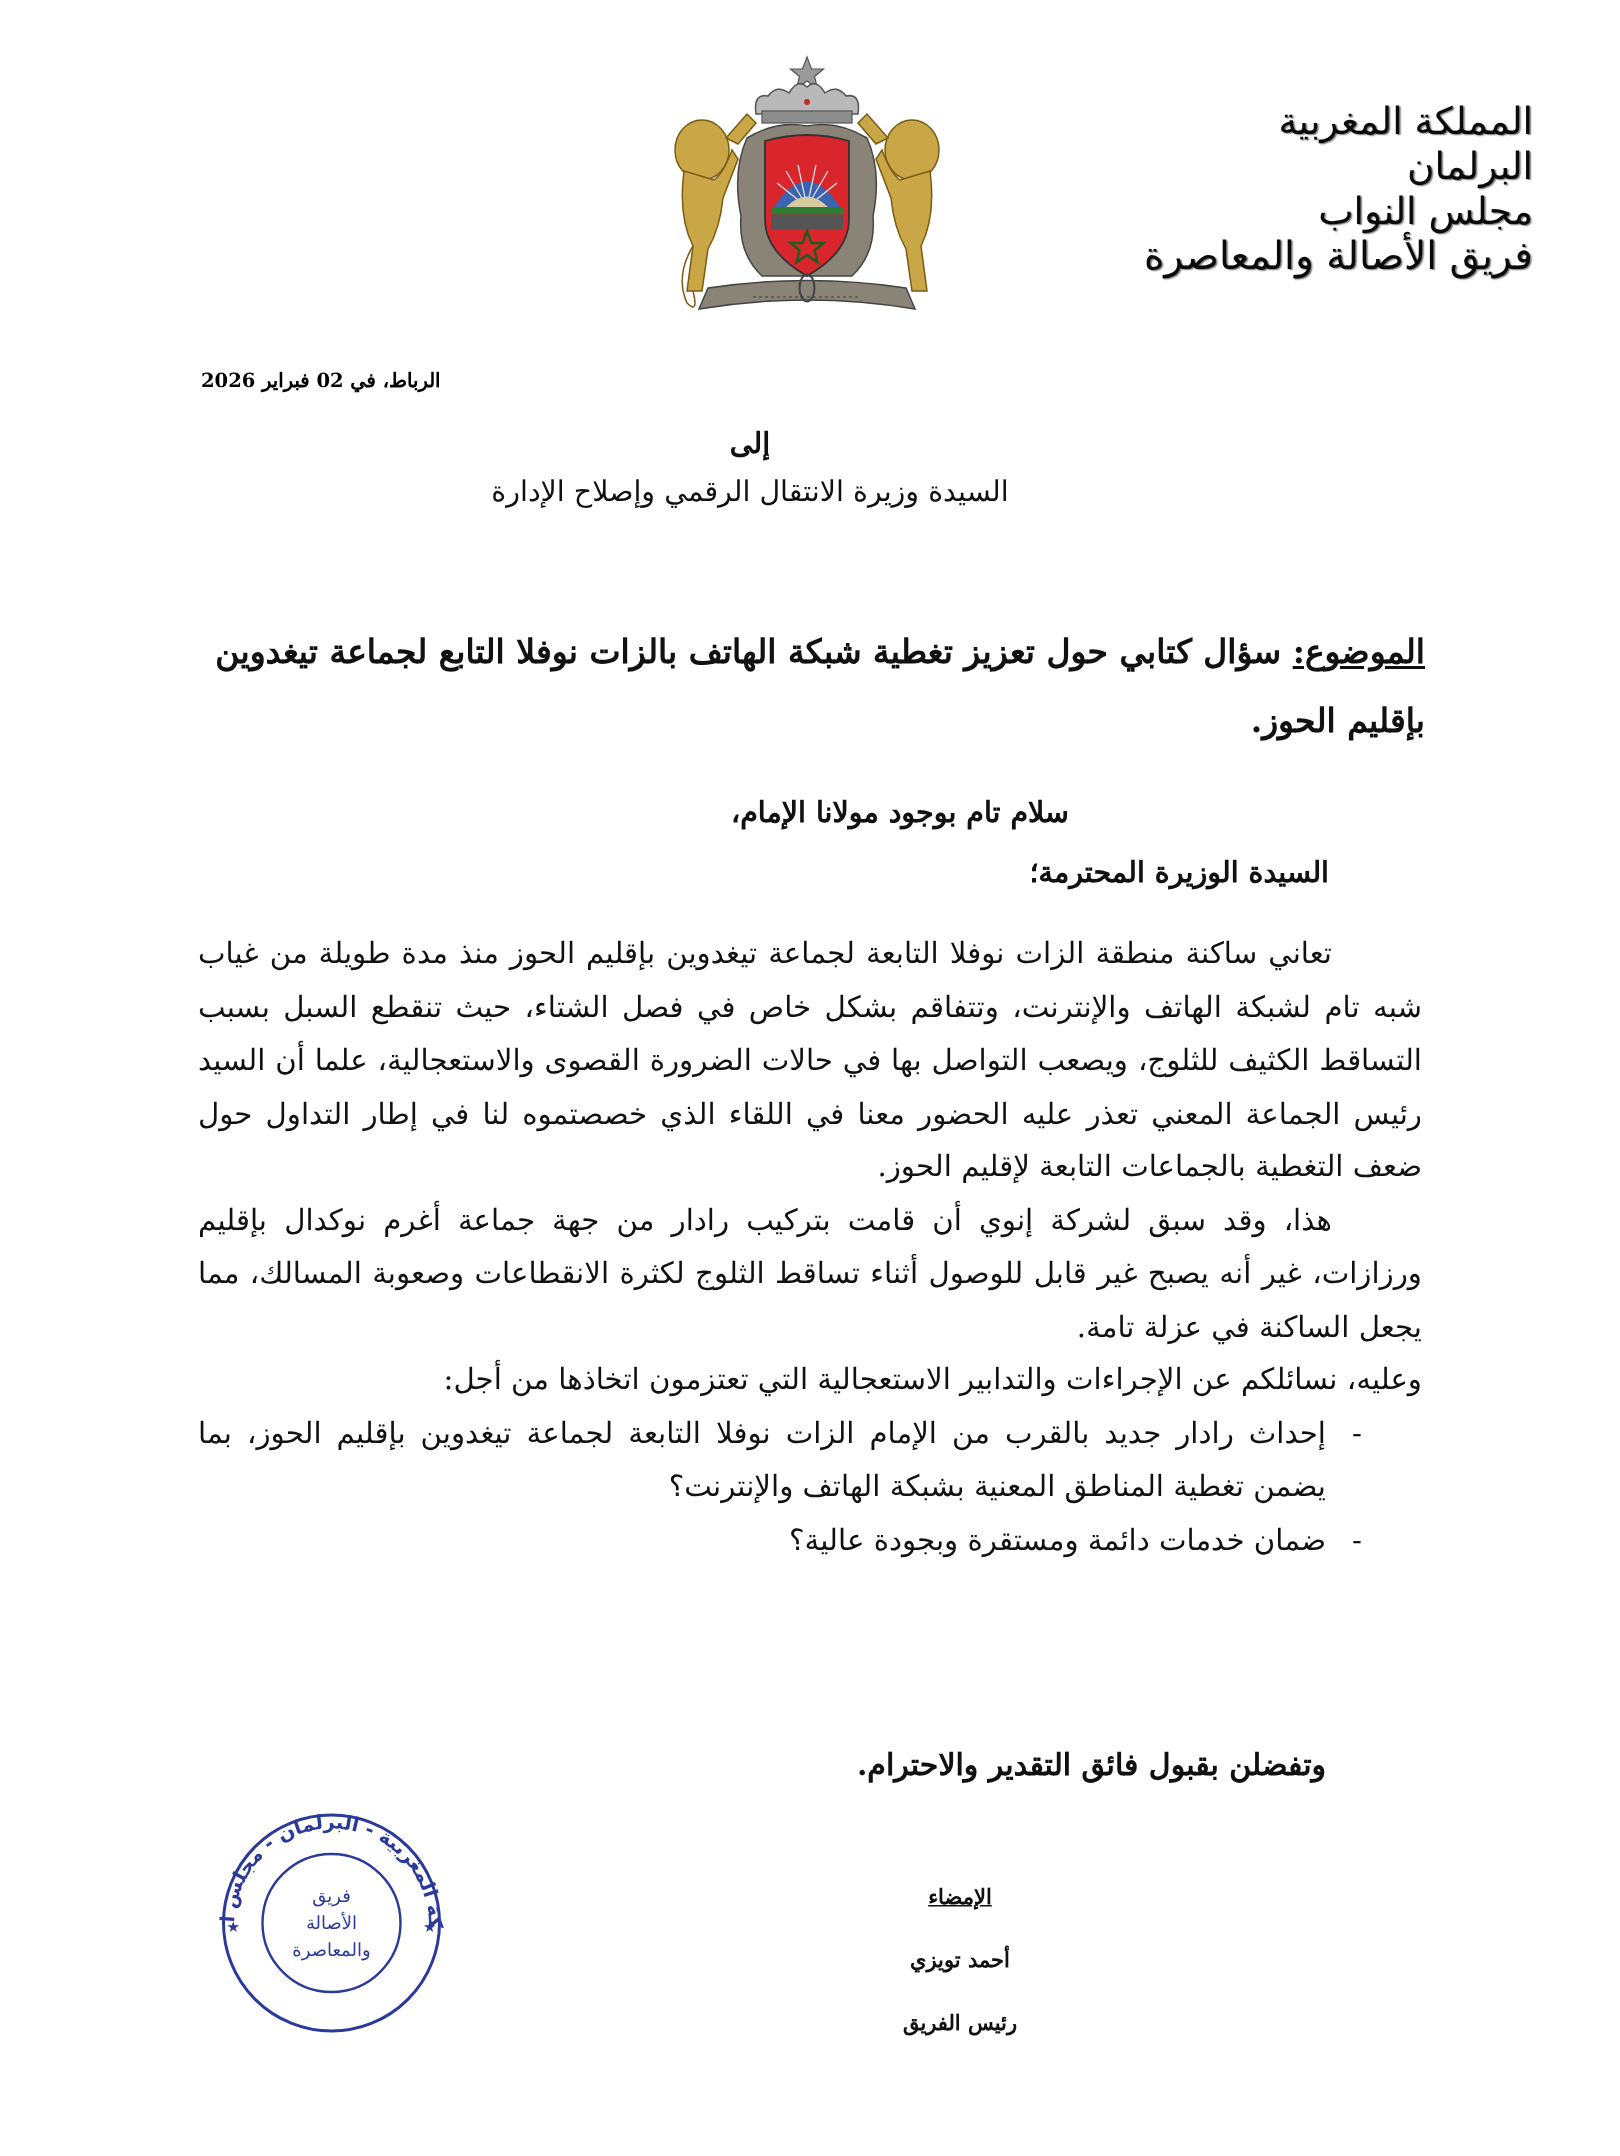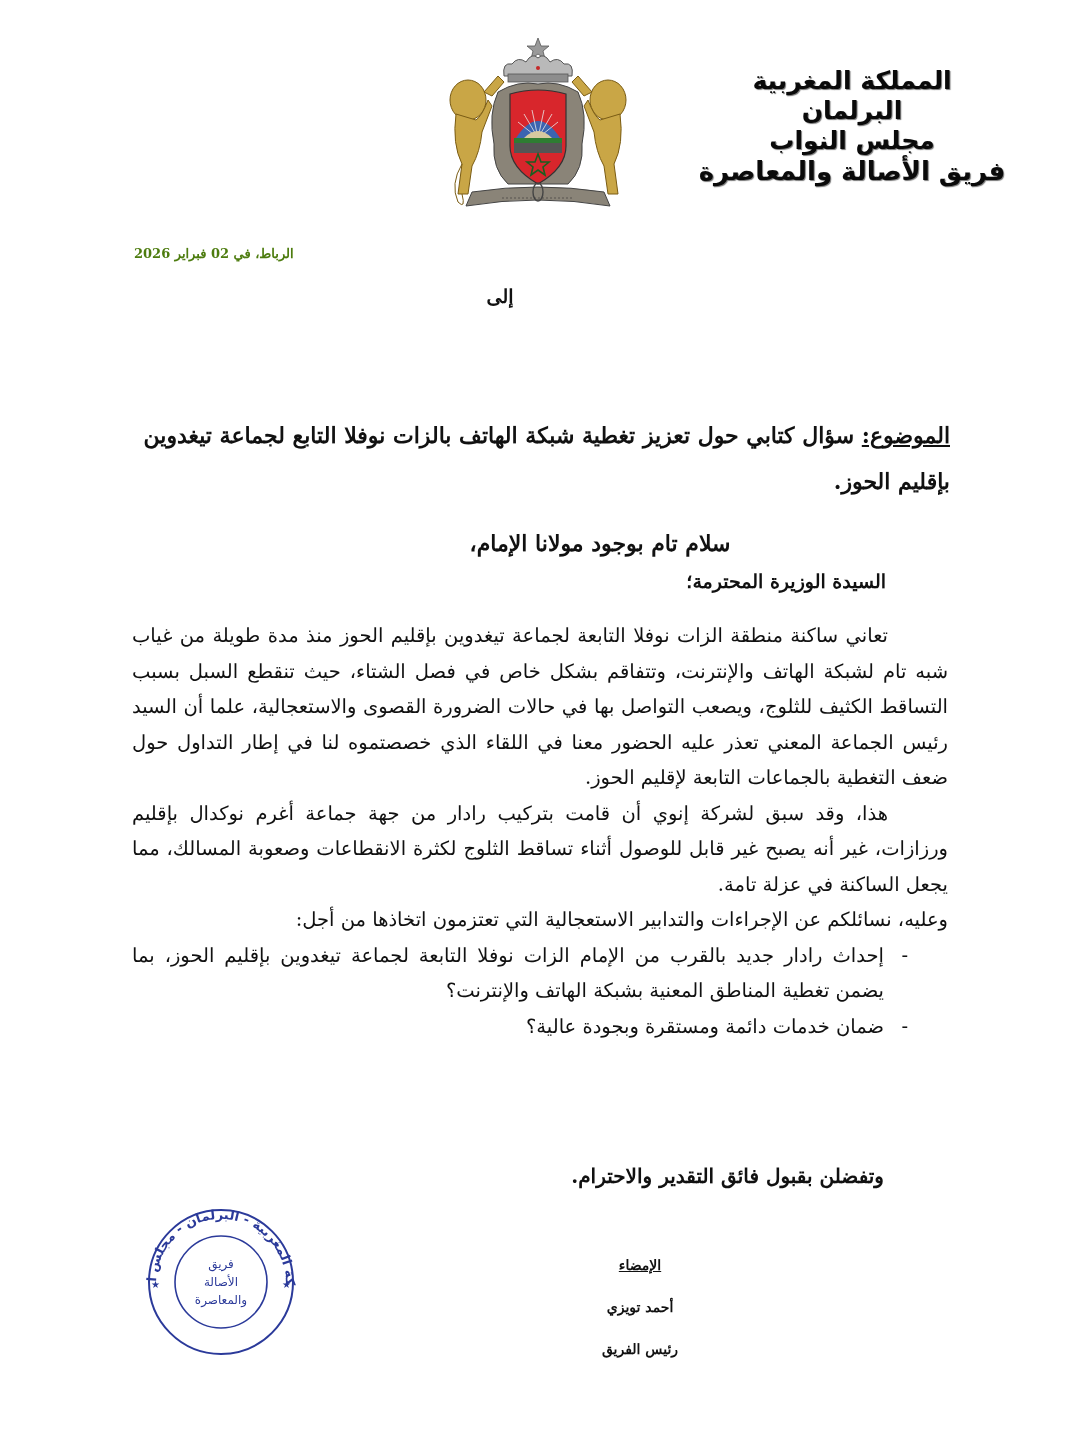--- a/index.html
+++ b/index.html
@@ -6,50 +6,50 @@
     body {
       width: 1080px; height: 1437px; position: relative; overflow: hidden;
       font-family: "DejaVu Serif", "Liberation Serif", serif;
       color: #111111;
     }
     .page { position: absolute; left: 0; top: 0; width: 1080px; height: 1437px; background: #fff; }
 
     
     .header-org {
       position: absolute; top: 66px; right: 58px; width: 340px;
-      text-align: center; direction: rtl;
-      font-family: "DejaVu Sans", sans-serif; font-weight: bold;
+      text-align: right; direction: rtl;
+      font-family: "DejaVu Sans", sans-serif; font-weight: normal;
       color: #0a0a0a; text-shadow: 1px 1px 1px #777;
     }
     .header-org div { line-height: 30px; font-size: 25px; }
     .header-org .l1 { margin-right: 0; }
     .header-org .l4 { font-size: 26px; }
 
     .emblem { position: absolute; left: 432px; top: 34px; width: 212px; height: 180px; }
 
     .date-line {
       position: absolute; top: 246px; left: 134px; width: 160px;
       direction: rtl; text-align: left; font-weight: bold; font-size: 13px;
-      color: #4d7c0f; font-family: "DejaVu Serif", serif;
+      color: #000000; font-family: "DejaVu Serif", serif;
     }
 
     .addressee {
       position: absolute; top: 280px; left: 300px; width: 400px;
       direction: rtl; text-align: center; font-size: 19px; line-height: 32px;
     }
 
     .subject {
       position: absolute; top: 412px; left: 130px; width: 820px;
       direction: rtl; text-align: right; font-weight: bold; font-size: 22px; line-height: 46px;
     }
     .subject .label { text-decoration: underline; }
 
     .greeting {
       position: absolute; top: 530px; left: 380px; width: 440px;
-      direction: rtl; text-align: center; font-weight: bold; font-size: 22px;
+      direction: rtl; text-align: center; font-weight: bold; font-size: 19px;
     }
     .salutation {
       position: absolute; top: 570px; right: 194px; width: 400px;
       direction: rtl; font-weight: bold; font-size: 19px;
     }
 
     .body-text {
       position: absolute; top: 618px; left: 132px; width: 816px;
       direction: rtl; text-align: justify; font-size: 19.5px; line-height: 35.5px;
     }
@@ -130,20 +130,21 @@
     <div class="l1">المملكة المغربية</div>
     <div class="l2">البرلمان</div>
     <div class="l3">مجلس النواب</div>
     <div class="l4">فريق الأصالة والمعاصرة</div>
   </div>
 
   <div class="date-line">الرباط، في 02 فبراير 2026</div>
 
   <div class="addressee">
     <div style="font-weight:bold;">إلى</div>
+    <div>السيدة وزيرة الانتقال الرقمي وإصلاح الإدارة</div>
   </div>
 
   <div class="subject">
     <span class="label">الموضوع:</span>
     <span>سؤال كتابي حول تعزيز تغطية شبكة الهاتف بالزات نوفلا التابع لجماعة تيغدوين بإقليم الحوز.</span>
   </div>
 
   <div class="greeting">سلام تام بوجود مولانا الإمام،</div>
   <div class="salutation">السيدة الوزيرة المحترمة؛</div>
 

